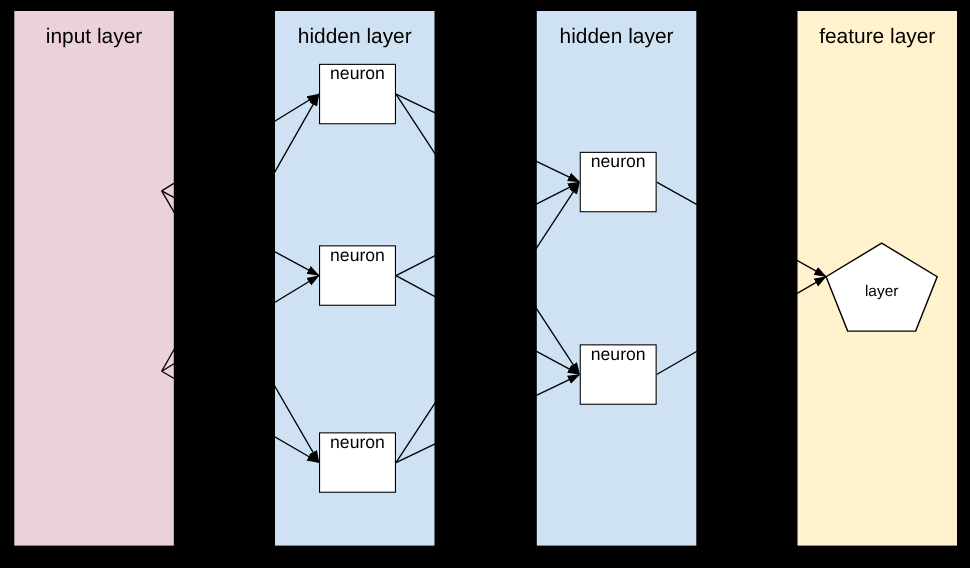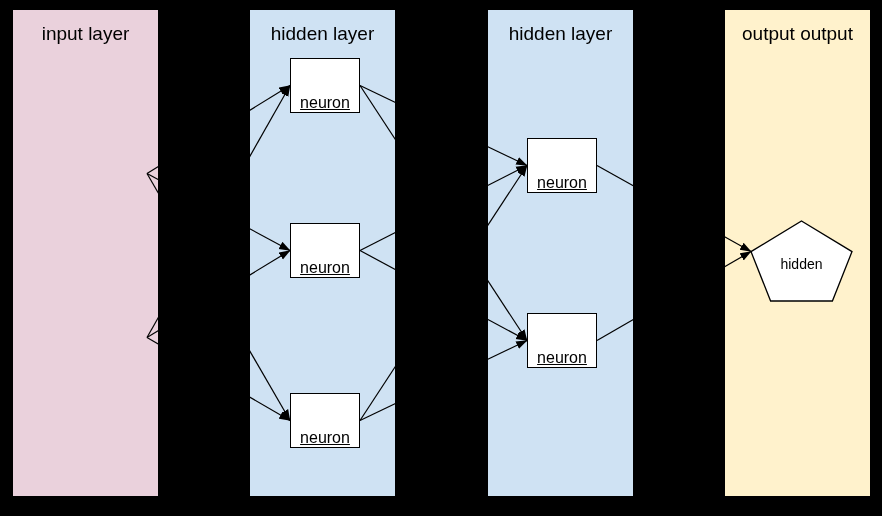--- a/index.html
+++ b/index.html
@@ -1,21 +1,21 @@
 <!DOCTYPE html>
 <html><head>
 <meta charset="utf-8">
 <style>
   html,body{margin:0;padding:0;background:#000;}
   .canvas{position:relative;width:882px;height:500px;background:#000;overflow:hidden;
           font-family:"Liberation Sans", sans-serif;}
   .band{position:absolute;top:10px;height:486px;width:145px;}
   .band-title{display:block;text-align:center;padding-top:13px;font-size:19px;color:#000;}
   .node{position:absolute;background:#fff;border:1.3px solid #000;box-sizing:border-box;
-        display:flex;align-items:flex-end;justify-content:center;color:#000;z-index:3;text-decoration:underline;}
+        display:flex;align-items:flex-start;justify-content:center;color:#000;z-index:3;}
   .ellipse{border-radius:50%;width:120px;height:109px;font-size:15px;}
   .rect{width:70px;height:55px;font-size:16px;}
   .edges{position:absolute;left:0;top:0;z-index:2;}
   .pentagon-wrap{position:absolute;left:750px;top:220px;width:103px;height:82px;z-index:3;}
   .pentagon-label{position:absolute;left:0;top:36px;width:103px;text-align:center;
                   font-size:14px;color:#000;}
   
   .band-0{left:13px;}
   .band-1{left:250px;}
   .band-2{left:488px;}
@@ -37,21 +37,21 @@
   <div class="band band-0" style="background: rgb(234, 209, 220);">
     <span class="band-title">input layer</span>
   </div>
   <div class="band band-1" style="background: rgb(207, 226, 243);">
     <span class="band-title">hidden layer</span>
   </div>
   <div class="band band-2" style="background: rgb(207, 226, 243);">
     <span class="band-title">hidden layer</span>
   </div>
   <div class="band band-3" style="background: rgb(255, 242, 204);">
-    <span class="band-title">output output</span>
+    <span class="band-title">feature layer</span>
   </div>
 
   <svg class="edges" width="882" height="516">
     <defs>
       <marker id="arrow" viewBox="0 0 10 8" refX="9" refY="4" markerWidth="10" markerHeight="8" orient="auto-start-reverse">
         <path d="M0,0.6 L9.5,4 L0,7.4 Z" fill="#000"></path>
       </marker>
     </defs>
   <line x1="147" y1="173.5" x2="290" y2="85.5" stroke="#000" stroke-width="1.2" marker-end="url(#arrow)"></line>
       <line x1="147" y1="173.5" x2="290" y2="250.5" stroke="#000" stroke-width="1.2" marker-end="url(#arrow)"></line>
@@ -84,16 +84,16 @@
     <span>neuron</span>
   </div>
   <div class="node rect n-h2b">
     <span>neuron</span>
   </div>
 
   <div class="pentagon-wrap">
     <svg width="103" height="82" viewBox="-1 -1 103 82">
       <polygon points="50.5,0 101,30.6 81.4,80 19.6,80 0,30.6" fill="#ffffff" stroke="#000000" stroke-width="1.3"></polygon>
     </svg>
-    <span class="pentagon-label">hidden</span>
+    <span class="pentagon-label">layer</span>
   </div>
 
 </div>
 
 </body></html>

